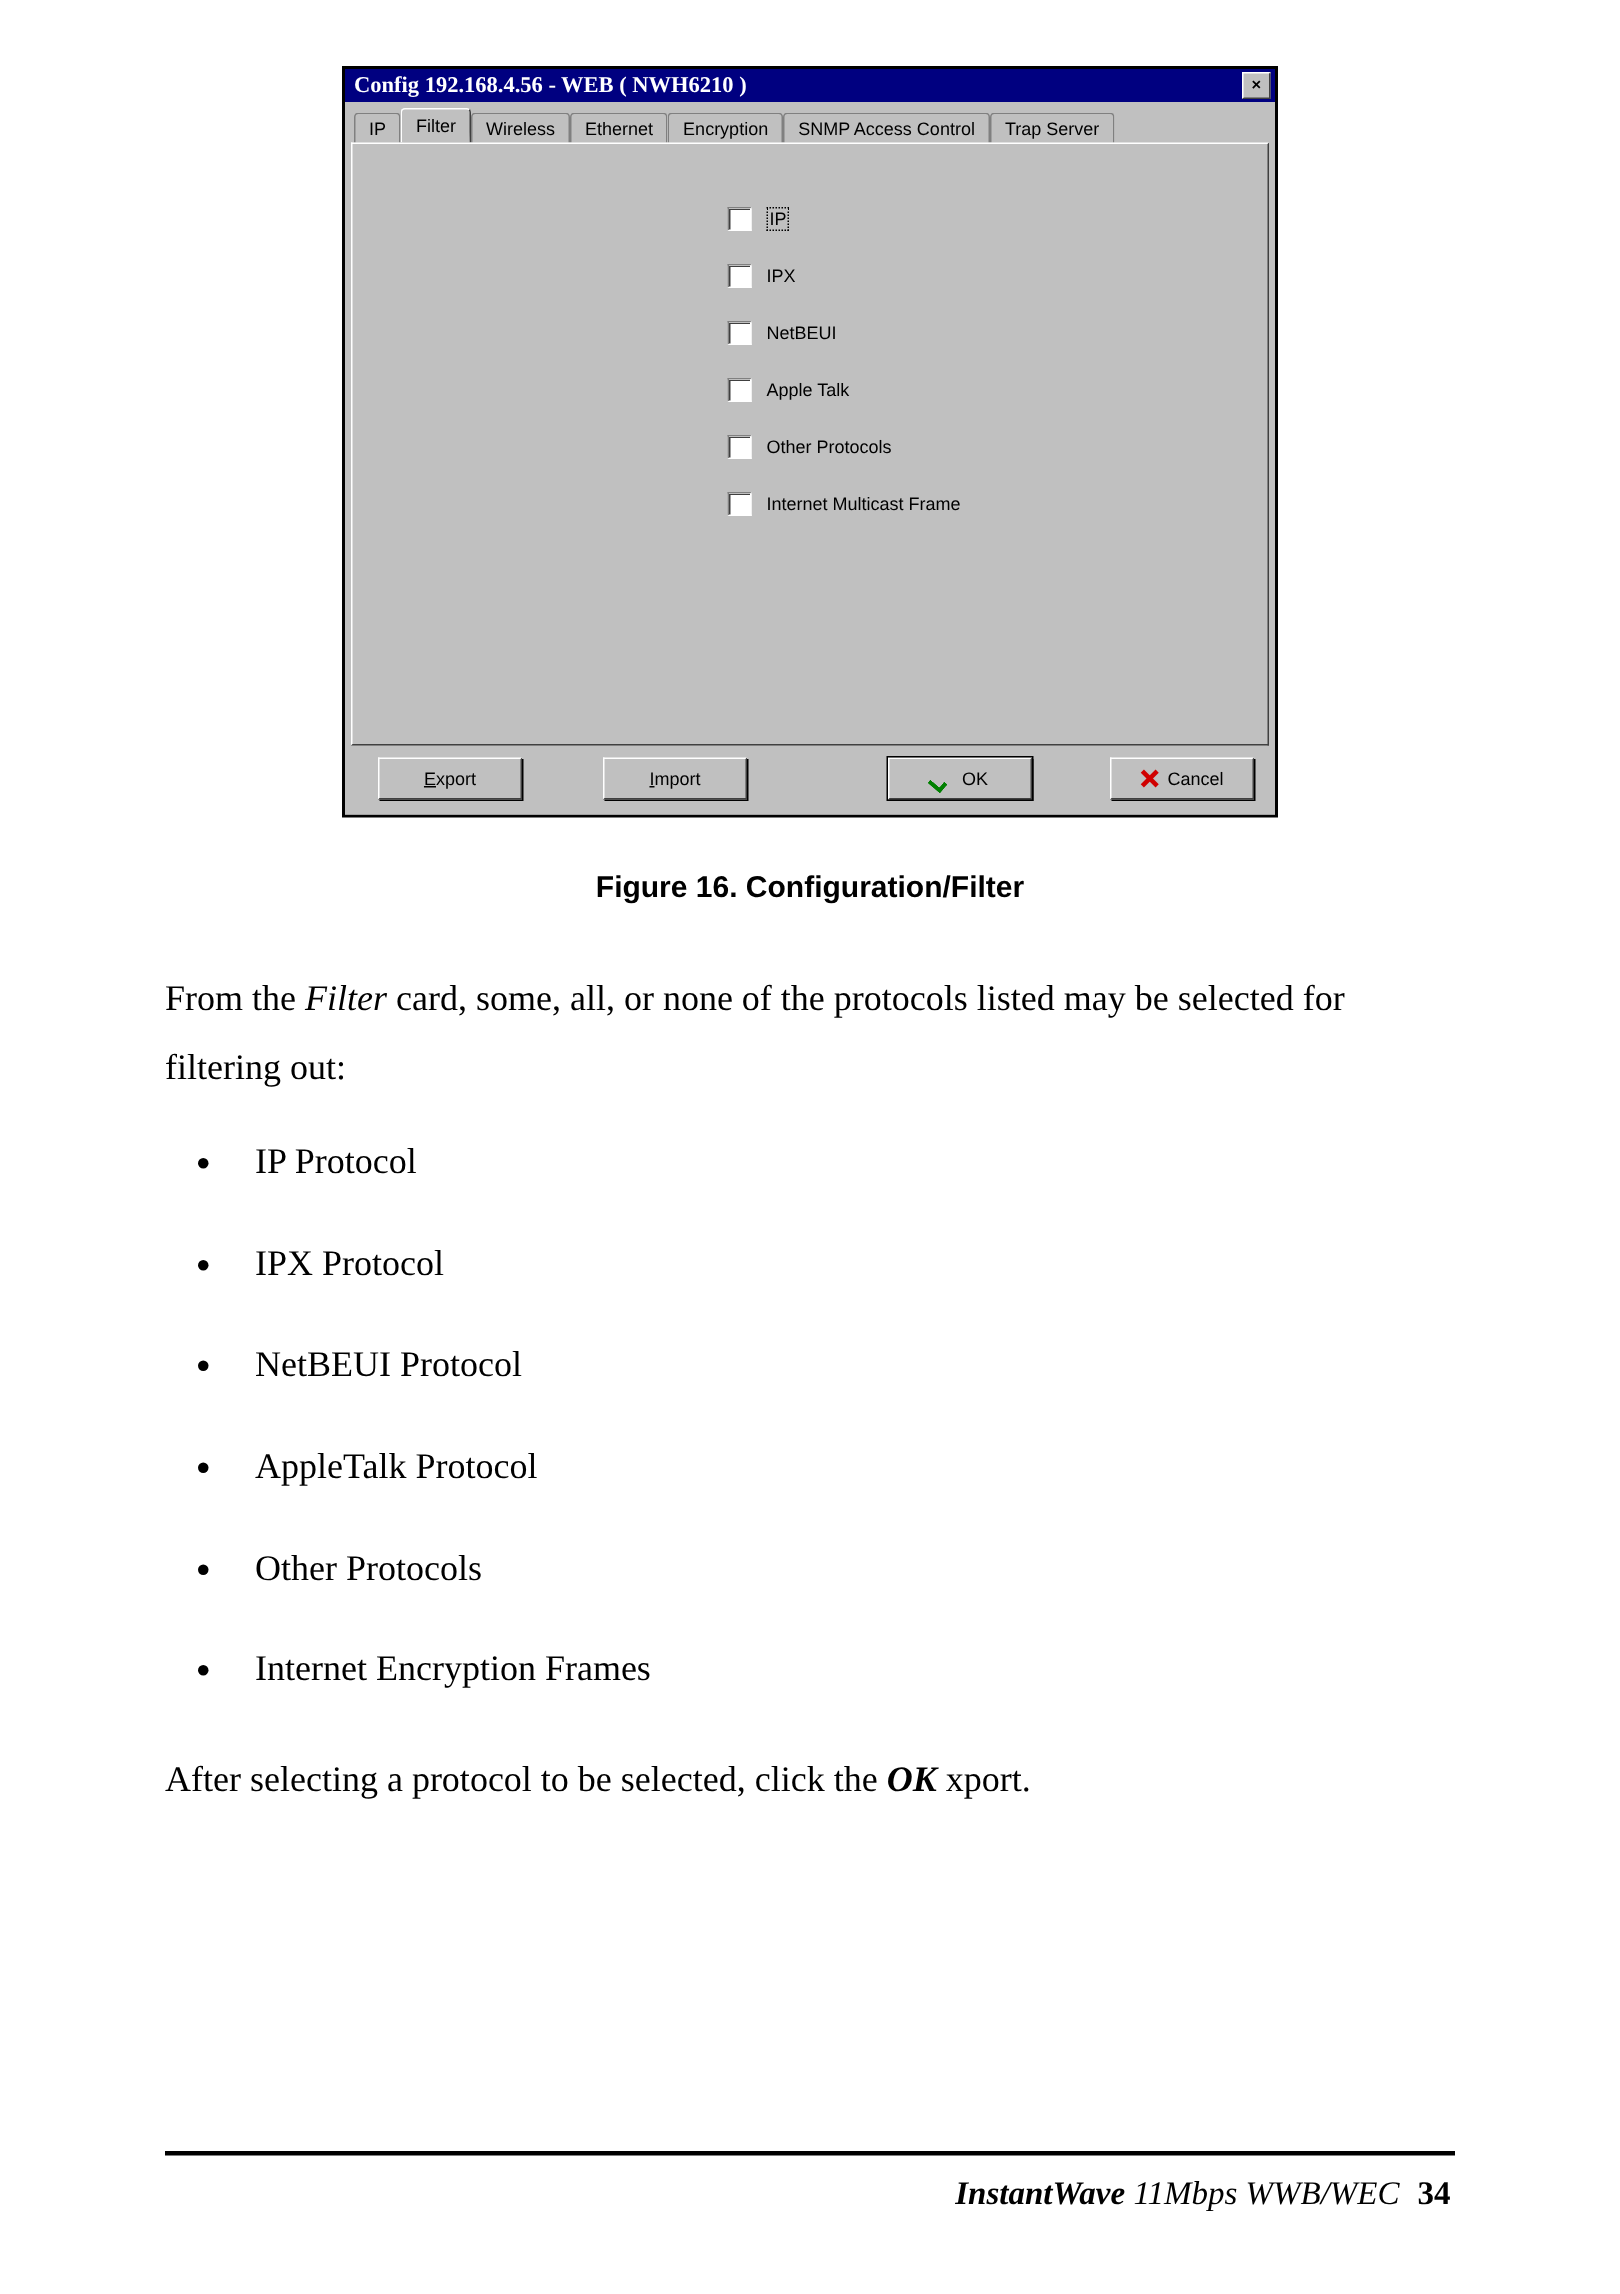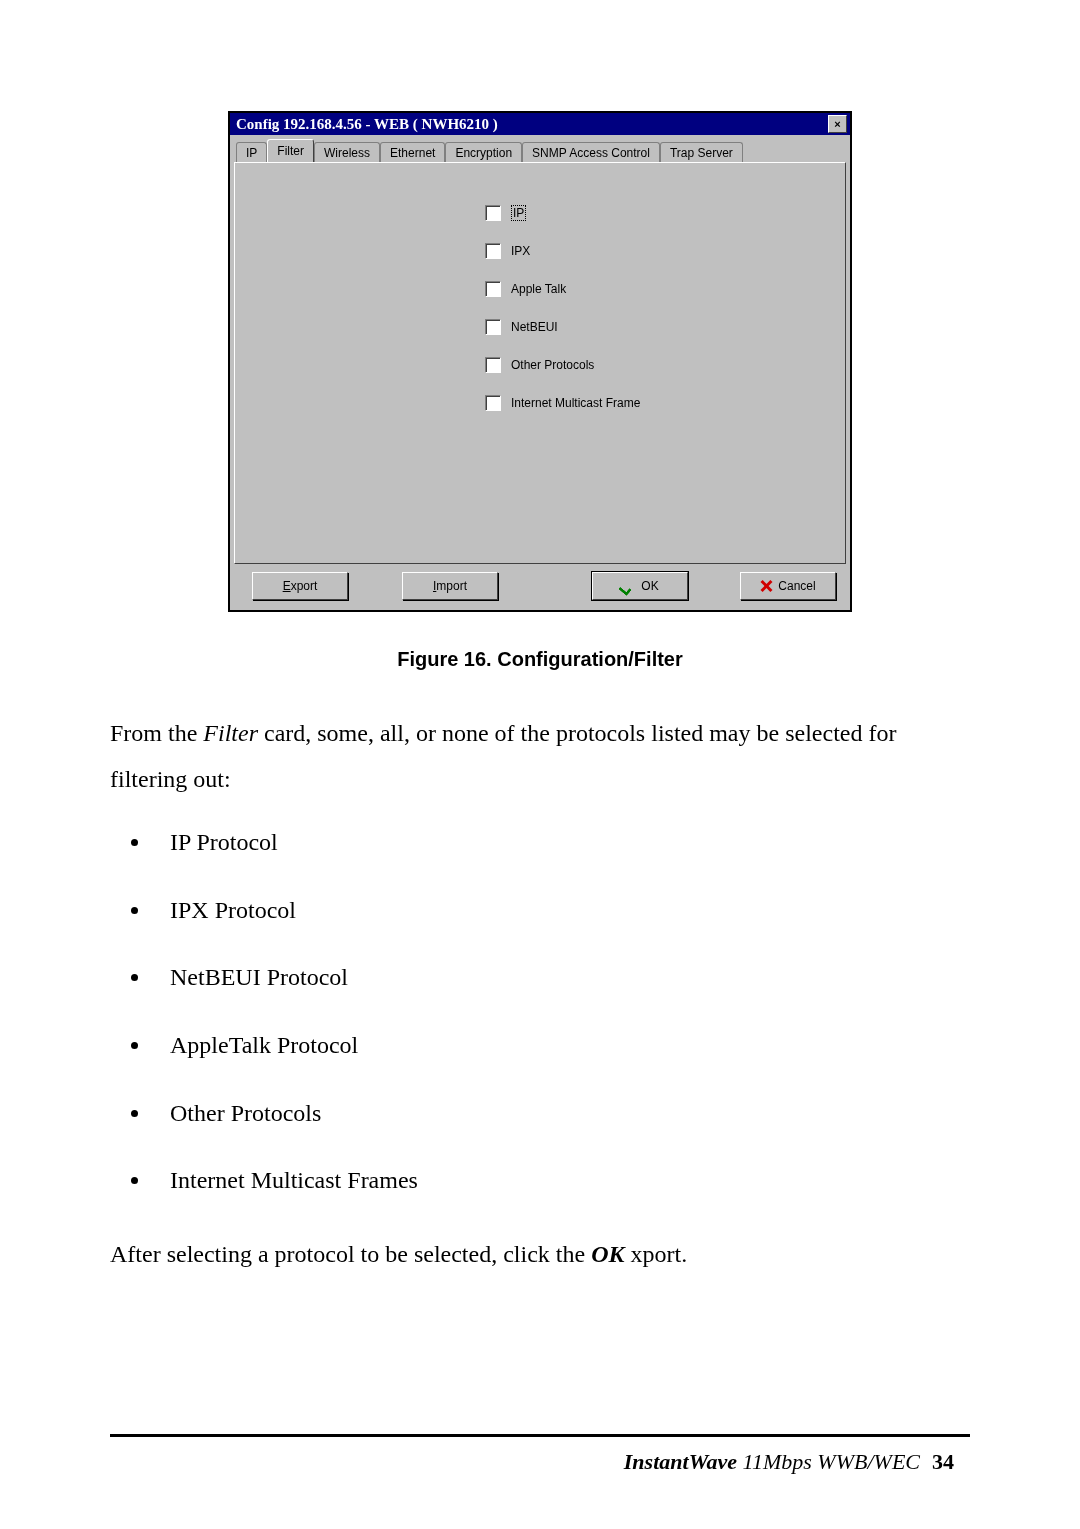--- a/index.html
+++ b/index.html
@@ -9,21 +9,21 @@
     height: 1529px;
     background: #ffffff;
     font-family: "Times New Roman", Times, serif;
     color: #000;
   }
   .page {
     position: relative;
     width: 1080px;
     height: 1529px;
     box-sizing: border-box;
-    padding: 111px 110px 60px 110px;
+    padding: 44px 110px 60px 110px;
   }
   
   .win {
     width: 620px;
     border: 2px solid #000;
     margin: 0 auto;
     font-family: Tahoma, Geneva, sans-serif;
     font-size: 13px;
     color: #000;
   }
@@ -189,21 +189,21 @@
   }
 
   .footer-rule {
     position: absolute;
     left: 110px; right: 110px;
     bottom: 92px;
     border-top: 3px solid #000;
   }
   .footer {
     position: absolute;
-    right: 126px;
+    right: 113px;
     bottom: 54px;
     font-size: 22px;
   }
   .footer .brand { font-style: italic; font-weight: bold; }
   .footer .model { font-style: italic; }
   .footer .pg { font-weight: bold; font-style: normal; margin-left: 12px; }
 </style>
 </head>
 <body>
 
@@ -228,25 +228,25 @@
         <div class="chkrow">
           <span class="chk"></span>
           <span class="chklabel focus">IP</span>
         </div>
         <div class="chkrow">
           <span class="chk"></span>
           <span class="chklabel">IPX</span>
         </div>
         <div class="chkrow">
           <span class="chk"></span>
+          <span class="chklabel">NetBEUI</span>
+        </div>
+        <div class="chkrow">
+          <span class="chk"></span>
           <span class="chklabel">Apple Talk</span>
-        </div>
-        <div class="chkrow">
-          <span class="chk"></span>
-          <span class="chklabel">NetBEUI</span>
         </div>
         <div class="chkrow">
           <span class="chk"></span>
           <span class="chklabel">Other Protocols</span>
         </div>
         <div class="chkrow">
           <span class="chk"></span>
           <span class="chklabel">Internet Multicast Frame</span>
         </div>
       </div>
@@ -278,21 +278,21 @@
     <p>
       <span>From the </span><em>Filter</em><span> card, some, all, or none of the protocols listed may be selected for filtering out:</span>
     </p>
 
     <ul class="protocols">
       <li>IP Protocol</li>
       <li>IPX Protocol</li>
       <li>NetBEUI Protocol</li>
       <li>AppleTalk Protocol</li>
       <li>Other Protocols</li>
-      <li>Internet Multicast Frames</li>
+      <li>Internet Encryption Frames</li>
     </ul>
 
     <p>
       <span>After selecting a protocol to be selected, click the </span><span class="bi">OK</span><span> xport.</span>
     </p>
   </div>
 
   <div class="footer-rule"></div>
   <div class="footer">
     <span class="brand">InstantWave</span><span class="model"> 11Mbps WWB/WEC</span><span class="pg">34</span>

